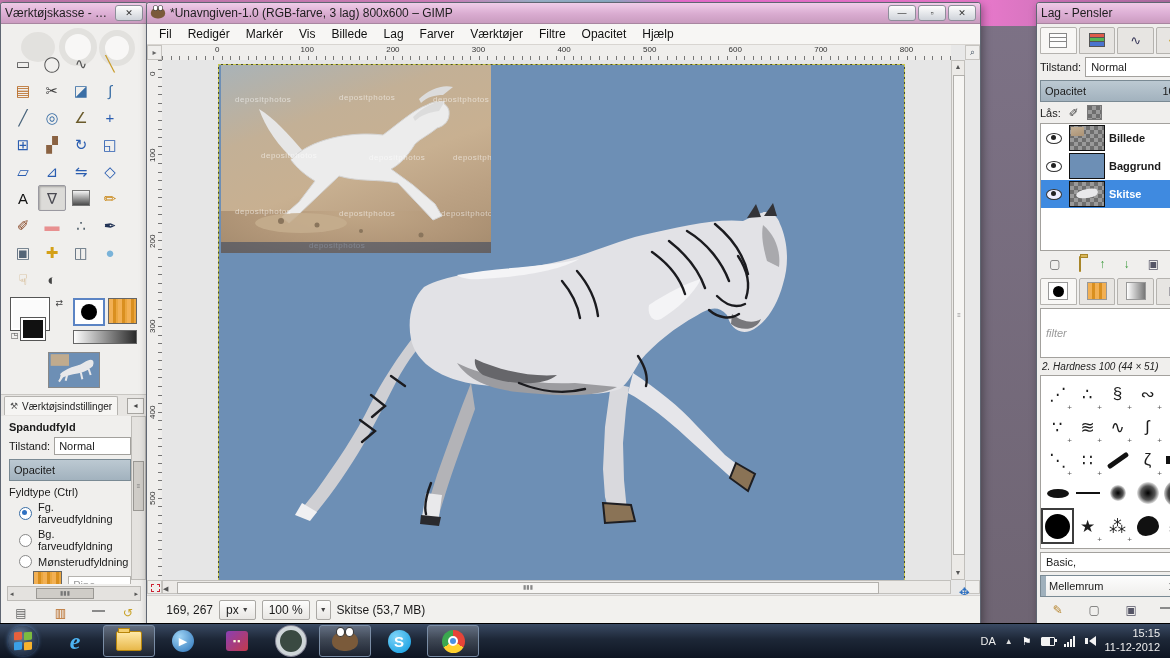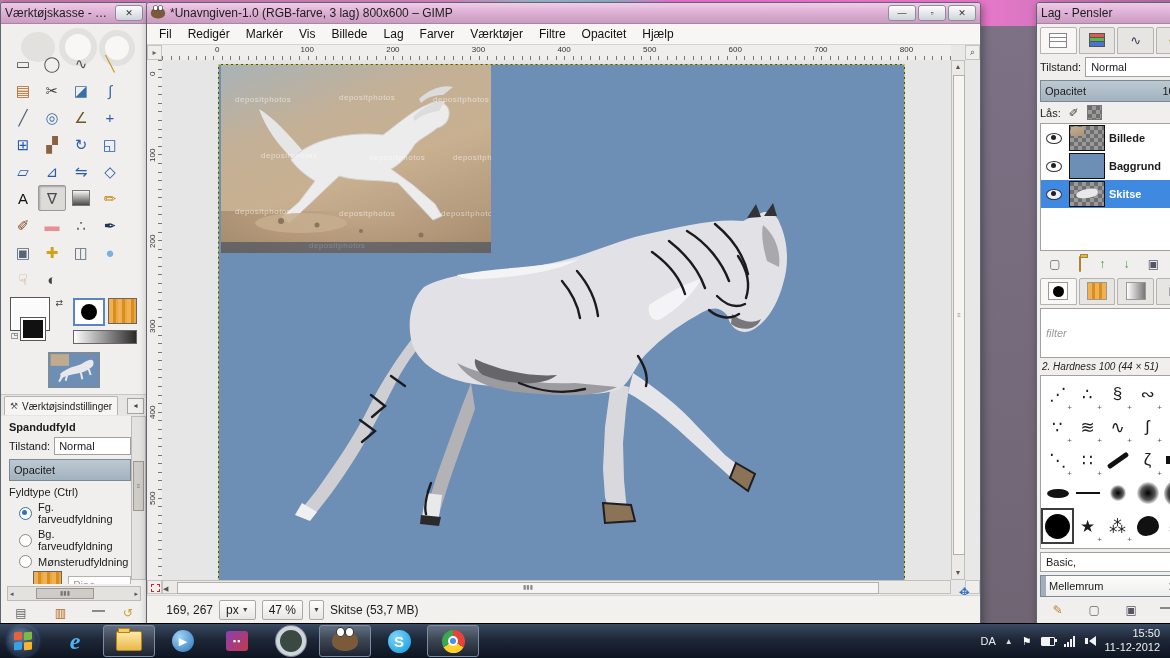--- a/index.html
+++ b/index.html
@@ -527,21 +527,21 @@
     <div class="navbtn"></div>
     <div class="movecross">✥</div>
 
     <div class="statusbar">
       <span style="width:58px;text-align:right;">169, 267</span>
       <span class="st-combo">
         <span>px</span>
         <span class="dn">▼</span>
       </span>
       <span class="st-combo">
-        <span>47 %</span>
+        <span>100 %</span>
       </span>
       <span class="st-combo" style="padding:0 3px;">
           <span class="dn">▼</span>
         </span>
       <span>Skitse (53,7 MB)</span>
     </div>
   </div>
 </div>
 
 <div class="win" id="dock">
@@ -800,17 +800,17 @@
     <span class="flagic">⚑</span>
     <span class="batt"></span>
     <span class="netbars">
         <i style="height:3px;"></i>
         <i style="height:5px;"></i>
         <i style="height:8px;"></i>
         <i style="height:11px;"></i>
       </span>
     <span class="vol"></span>
     <span class="clock">
-      <div>15:50</div>
+      <div>15:15</div>
       <div>11-12-2012</div>
     </span>
   </div>
 </div>
 
 </body></html>

